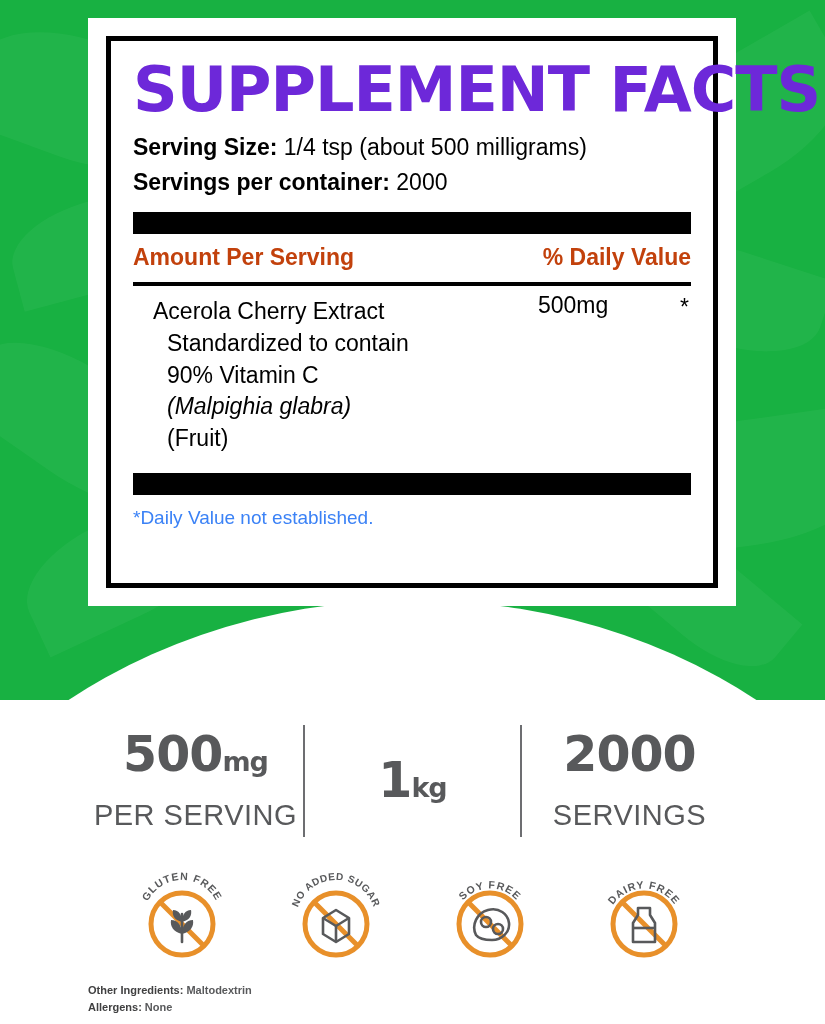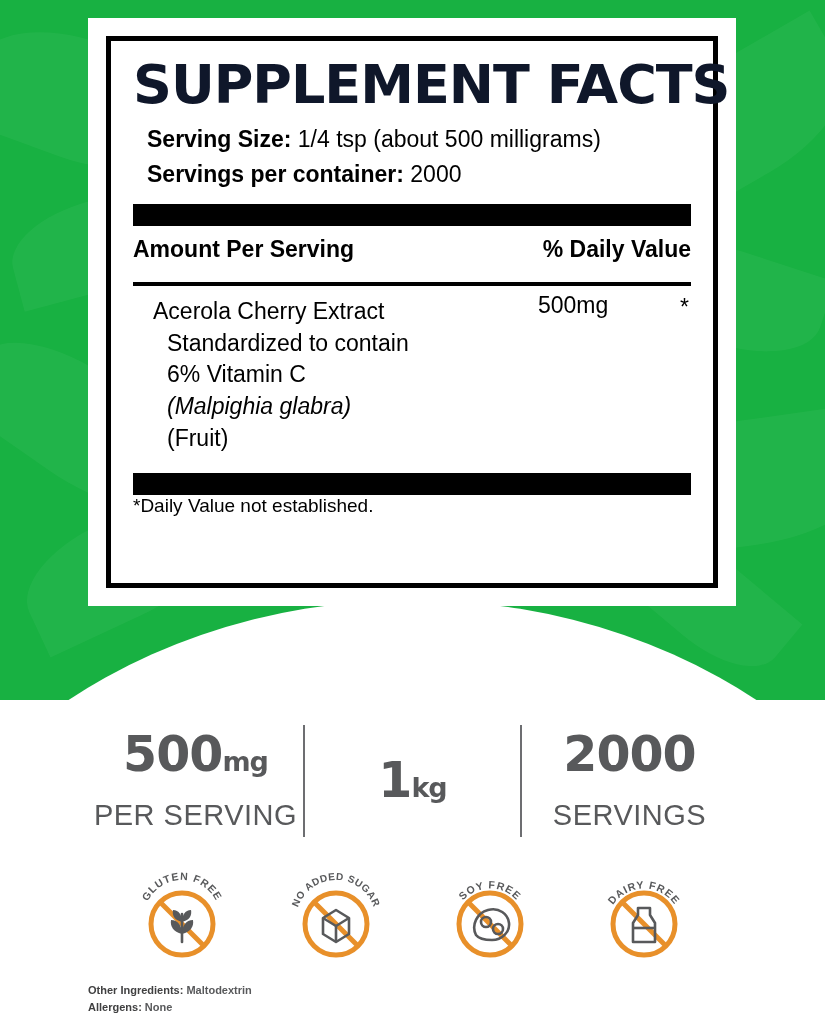--- a/index.html
+++ b/index.html
@@ -55,49 +55,49 @@
   }
   .sf-inner {
     width: 100%; height: 100%;
     border: 5px solid #000;
     padding: 14px 22px 10px 22px;
     background: #fff;
   }
   .sf-title {
     font-family: "DejaVu Sans", sans-serif;
     font-weight: bold;
-    font-size: 54px;
+    font-size: 62px;
     letter-spacing: -1px;
     line-height: 1.05;
-    color: #0f172a;
+    color: #6d28d9;
     margin: 2px 0 10px 0;
     white-space: nowrap;
   }
   .sf-line {
     font-size: 23px;
     color: #000;
-    margin: 4px 14px;
+    margin: 4px 0;
     line-height: 1.35;
   }
   .sf-line b { font-weight: bold; }
 
   .bar-thick {
     height: 22px;
     background: #000;
     margin: 14px 0 0 0;
   }
   .hdr-row {
     display: flex;
     justify-content: space-between;
     align-items: flex-end;
     border-bottom: 4px solid #000;
-    padding: 10px 0 19px 0;
+    padding: 10px 0 11px 0;
     font-weight: bold;
     font-size: 23px;
-    color: #000000;
+    color: #c2410c;
   }
   .ing-block {
     position: relative;
     padding: 10px 0 6px 0;
     min-height: 185px;
     margin-left: 20px;
   }
   .ing-name {
     font-size: 23px;
     color: #000;
@@ -118,22 +118,22 @@
     font-size: 23px;
     color: #000;
   }
   .bar-thick2 {
     height: 22px;
     background: #000;
     margin-top: 2px;
   }
   .footnote {
     font-size: 19px;
-    color: #000000;
-    margin-top: 0;
+    color: #3b82f6;
+    margin-top: 12px;
   }
 
   
   .stats {
     position: absolute;
     left: 0; top: 718px;
     width: 825px;
     height: 125px;
     display: flex;
     justify-content: center;
@@ -231,21 +231,21 @@
 
       <div class="hdr-row">
         <span>Amount Per Serving</span>
         <span>% Daily Value</span>
       </div>
 
       <div class="ing-block">
         <div class="ing-name">
           <span>Acerola Cherry Extract</span>
           <span class="indent">Standardized to contain</span>
-          <span class="indent">6% Vitamin C</span>
+          <span class="indent">90% Vitamin C</span>
           <span class="ital">(Malpighia glabra)</span>
           <span class="indent">(Fruit)</span>
         </div>
         <div class="ing-amt">500mg</div>
         <div class="ing-dv">*</div>
       </div>
 
       <div class="bar-thick2"></div>
 
       <div class="footnote">*Daily Value not established.</div>

